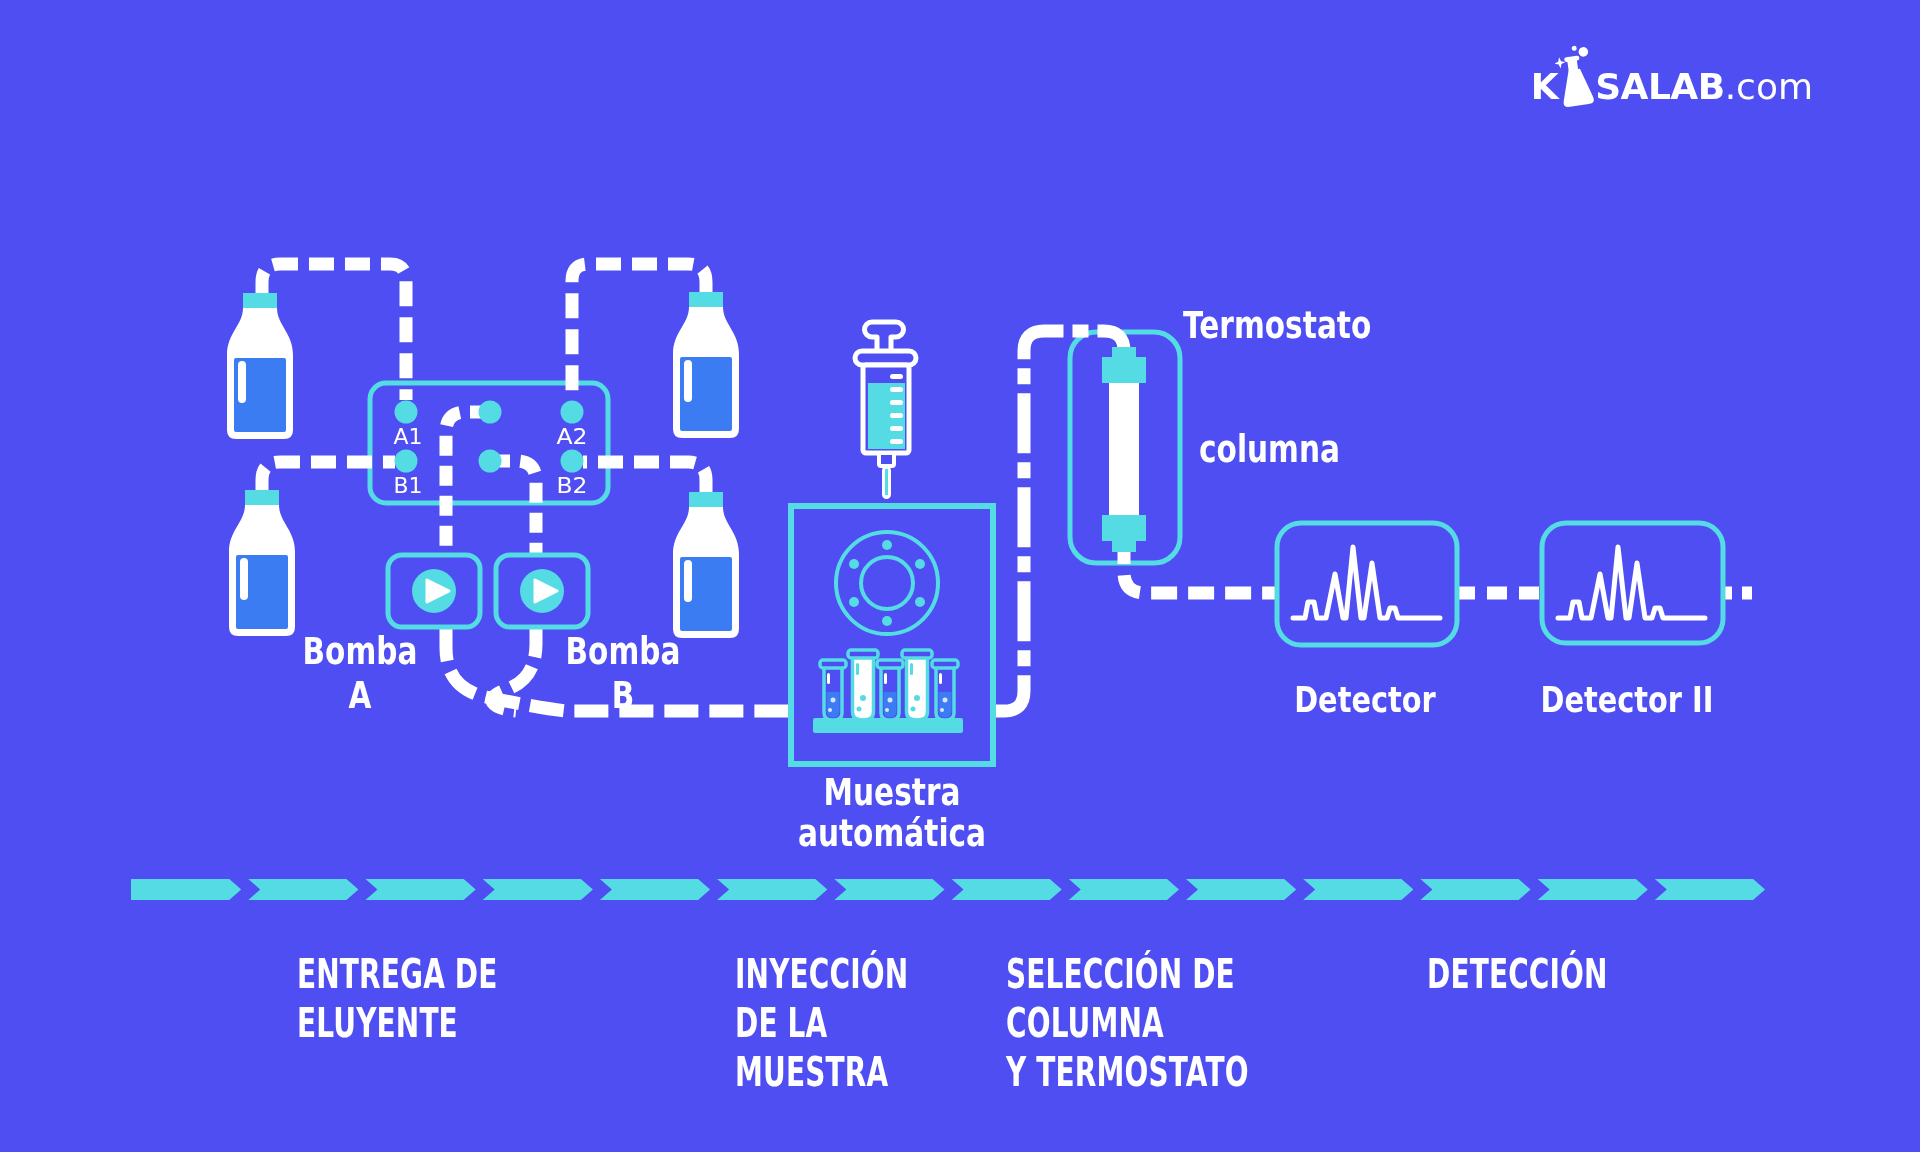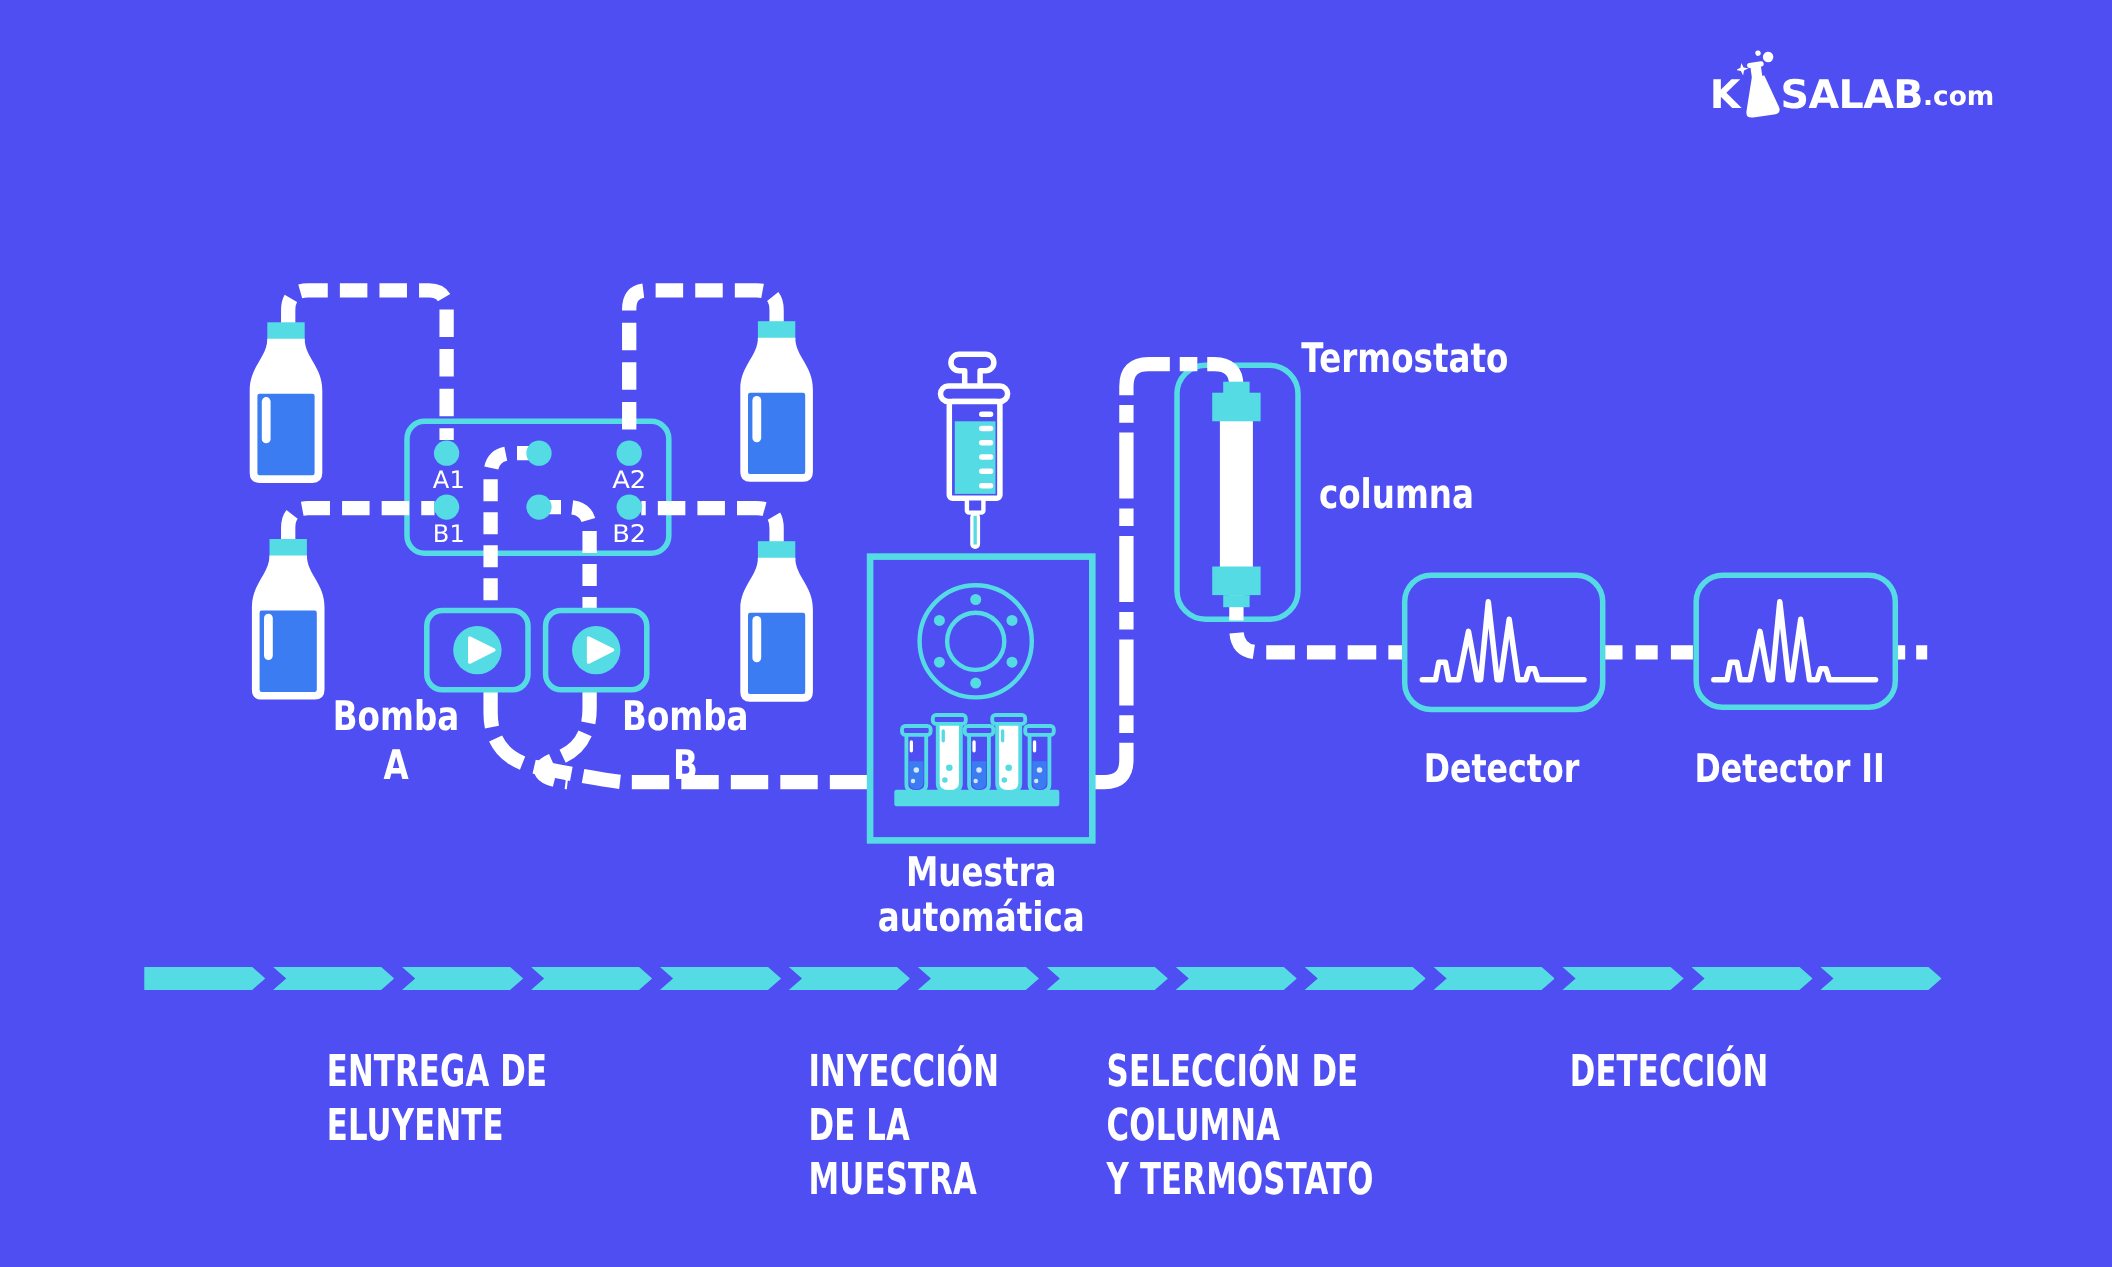--- a/index.html
+++ b/index.html
@@ -19,21 +19,21 @@
   .center-lbl{text-align:center;transform:translateX(-50%) scaleX(.8);transform-origin:center top;}
   .stage{font-size:40px;line-height:49px;font-weight:bold;letter-spacing:.2px;
          transform:scaleX(.7);transform-origin:left top;}
   .t-label{font-size:37px;}
   .bomba{font-size:37px;line-height:44px;}
   .muestra{font-size:37px;line-height:41px;}
   .det-label{font-size:36px;}
   
   .logo{position:absolute;top:42px;right:107px;display:flex;align-items:flex-end;color:var(--white);}
   .logo .bold-part{font-size:36px;font-weight:bold;letter-spacing:-.5px;line-height:36px;}
-  .logo .com-part{font-size:24px;font-weight:bold;line-height:36px;}
+  .logo .com-part{font-size:36px;font-weight:normal;line-height:36px;}
   .logo .flask-wrap{width:42px;height:72px;margin:0 -2px -9px -3px;display:inline-block;}
   
   #timeline{position:absolute;left:131px;top:879px;width:1634px;height:21px;display:flex;gap:7px;}
   #timeline .seg{flex:1;background:var(--teal);
     clip-path:polygon(12px 50%,0 0,calc(100% - 12px) 0,100% 50%,calc(100% - 12px) 100%,0 100%);}
   #timeline .seg.first{
     clip-path:polygon(0 0,calc(100% - 12px) 0,100% 50%,calc(100% - 12px) 100%,0 100%);}
 </style>
 </head>
 <body>

